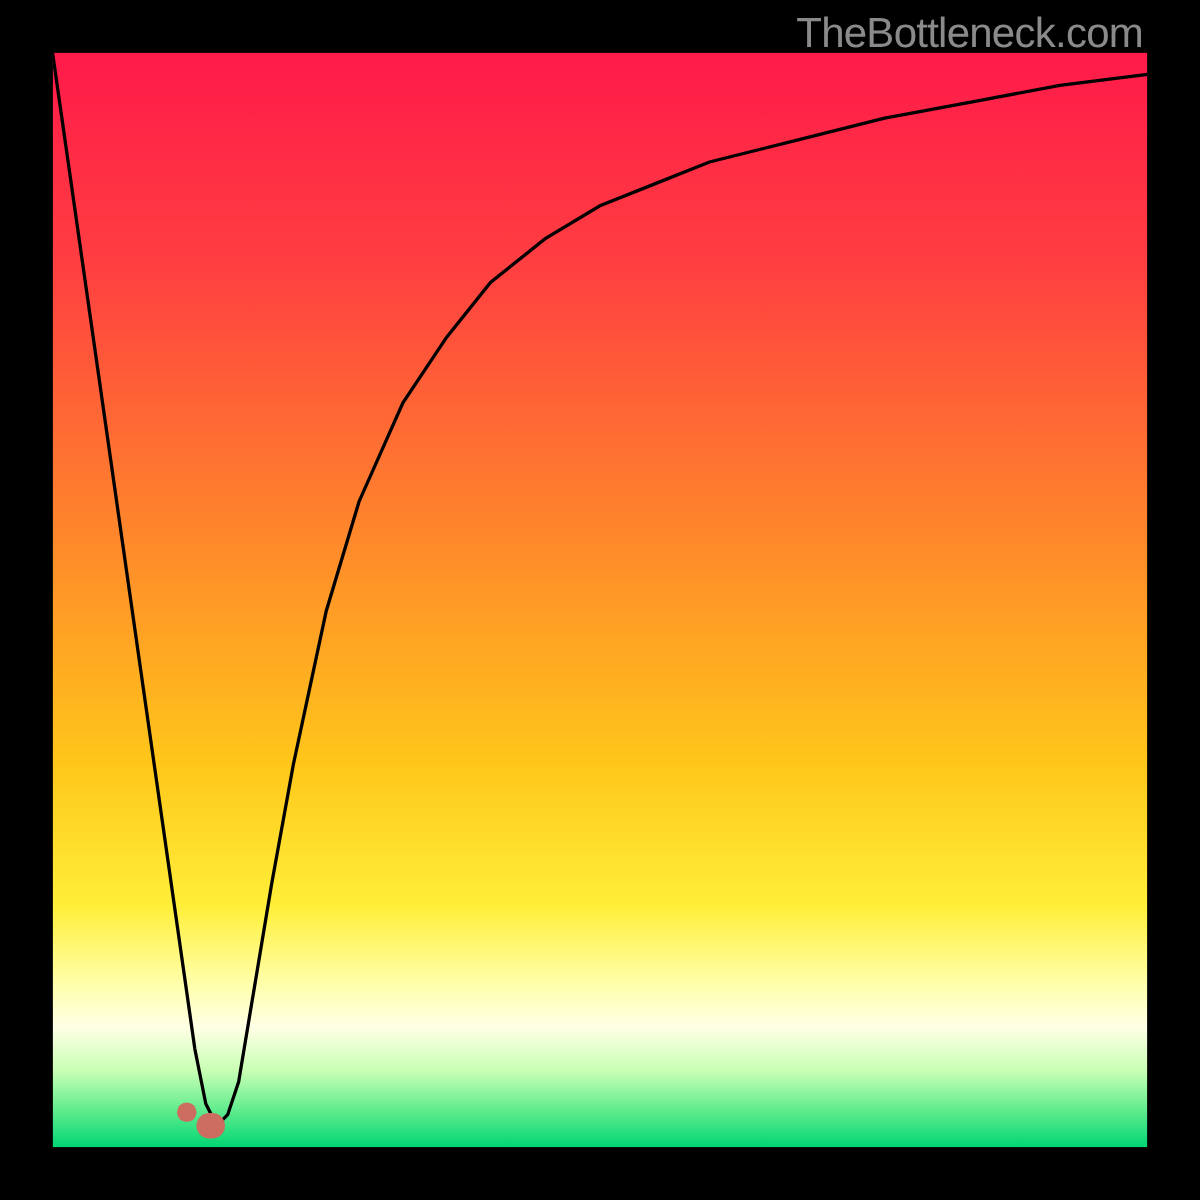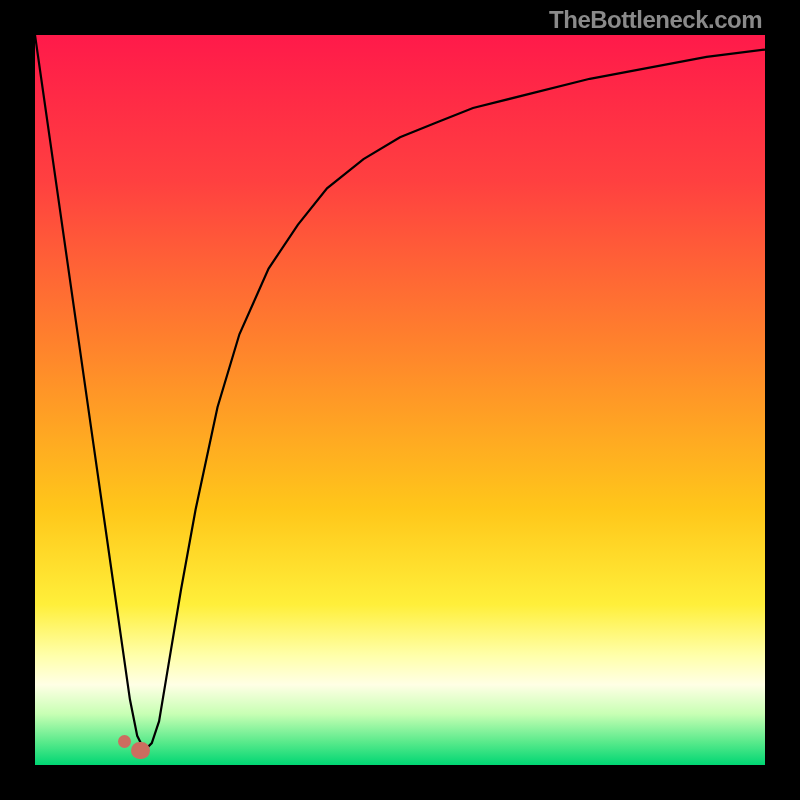--- a/index.html
+++ b/index.html
@@ -31,22 +31,22 @@
     left: 0;
     top: 0;
     width: 100%;
     height: 100%;
   }
   .watermark {
     position: absolute;
     top: 6px;
     right: 38px;
     font-family: Arial, Helvetica, sans-serif;
-    font-size: 24px;
-    font-weight: bold;
+    font-size: 28px;
+    font-weight: normal;
     color: #8a8a8a;
     letter-spacing: -0.5px;
   }
   svg.curve {
     position: absolute;
     left: 0;
     top: 0;
   }
   .blob {
     position: absolute;

